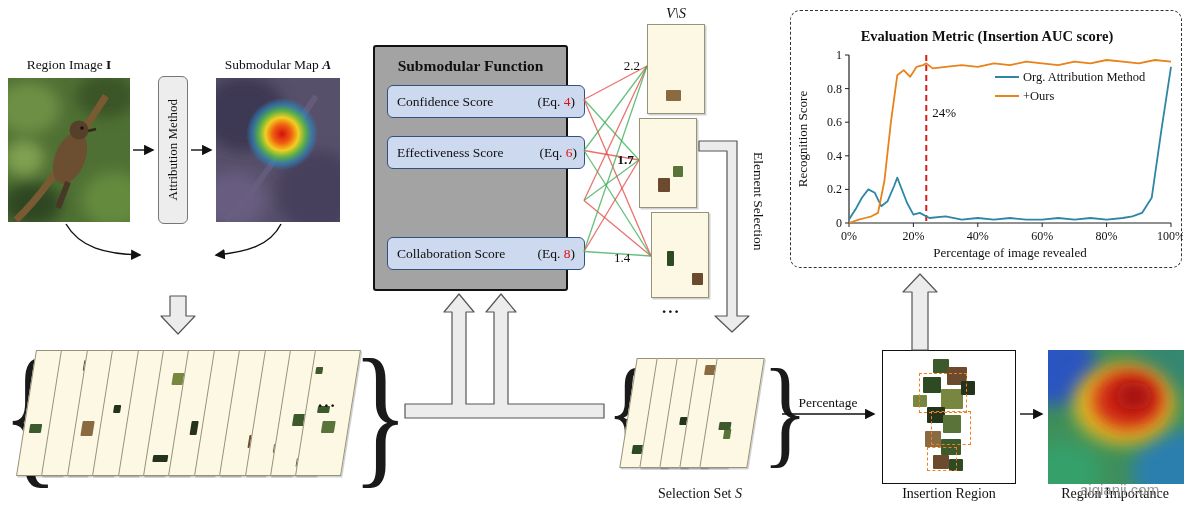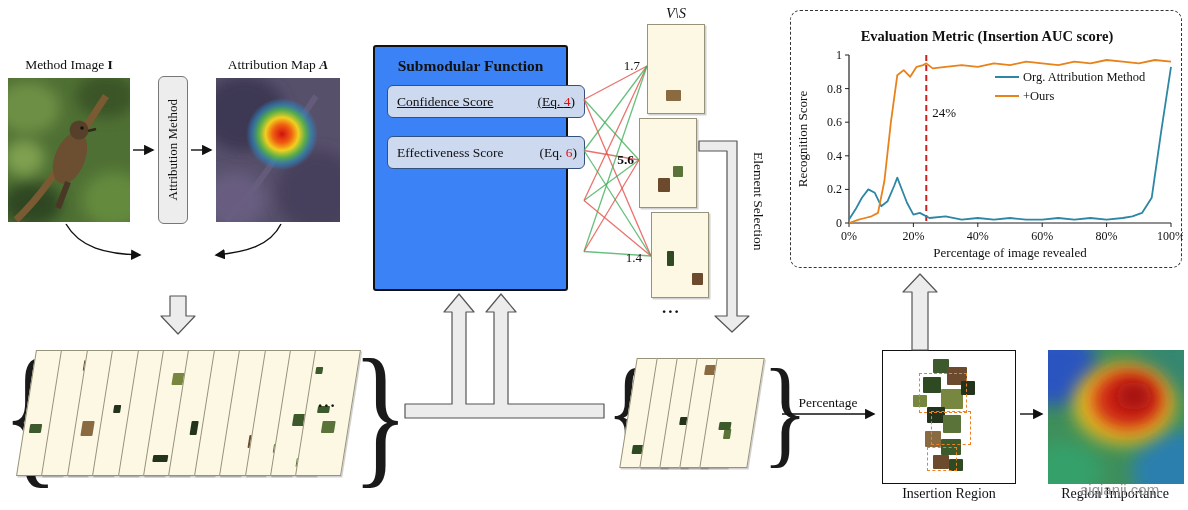--- a/index.html
+++ b/index.html
@@ -19,21 +19,21 @@
     background:#ededed;border:1px solid #777;border-radius:6px;
     display:flex;align-items:center;justify-content:center;}
   .vert-up{writing-mode:vertical-rl;transform:rotate(180deg);font-size:13px;white-space:nowrap;}
   .vert-down{writing-mode:vertical-rl;font-size:13px;white-space:nowrap;}
 
   #element-division{position:absolute;left:103px;top:256px;width:150px;height:31px;
     background:#d8ecf4;border:1px solid #444;border-radius:8px;
     display:flex;align-items:center;justify-content:center;font-size:13.5px;}
 
   #submodular-box{position:absolute;left:373px;top:45px;width:195px;height:246px;
-    background:#3b82f6;border:2px solid #111;border-radius:3px;}
+    background:#a3a3a3;border:2px solid #111;border-radius:3px;}
   #submodular-title{position:absolute;left:0;top:10px;width:100%;text-align:center;
     font-size:15.5px;font-weight:bold;}
   .score-box{position:absolute;left:12px;width:198px;height:33px;background:#ccd9ee;
     border:1.4px solid #33517e;border-radius:6px;display:flex;align-items:center;
     justify-content:space-between;padding:0 9px;font-size:13.5px;white-space:nowrap;}
   .eq-num{color:var(--eq-red);}
 
   .frame{position:absolute;background:var(--frame-fill);border:1px solid #97927a;
     box-shadow:1.5px 1.5px 0 rgba(0,0,0,0.18);}
   .patch{position:absolute;border-radius:1px;}
@@ -61,21 +61,21 @@
 
   #watermark{position:absolute;left:1080px;top:481px;font-family:"Liberation Sans",sans-serif;
     font-size:15px;color:#949494;z-index:50;}
 </style>
 </head>
 <body>
 
 <div id="canvas">
 
   <div class="lbl" style="left:8px;top:57px;width:122px;">
-    <span>Method Image </span><b>I</b>
+    <span>Region Image </span><b>I</b>
   </div>
 
   <div class="img-box" style="left:8px;top:78px;width:122px;height:144px;">
     <svg viewBox="0 0 122 144" preserveAspectRatio="none">
       <defs>
           <filter id="b1" x="-50%" y="-50%" width="200%" height="200%">
             <feGaussianBlur stdDeviation="7"></feGaussianBlur>
           </filter>
         </defs>
       <rect width="122" height="144" fill="#4f7034"></rect>
@@ -91,21 +91,21 @@
       <path d="M80,53 L88,51" stroke="#33271a" stroke-width="2.4"></path>
       <path d="M60,104 L50,130" stroke="#4a3826" stroke-width="6"></path>
     </svg>
   </div>
 
   <div id="attr-method-box">
     <span class="vert-up">Attribution Method</span>
   </div>
 
   <div class="lbl" style="left:205px;top:57px;width:146px;">
-    <span>Attribution Map </span><i style="font-weight:bold;">A</i>
+    <span>Submodular Map </span><i style="font-weight:bold;">A</i>
   </div>
 
   <div class="img-box" style="left:216px;top:78px;width:124px;height:144px;">
     <svg viewBox="0 0 124 144" preserveAspectRatio="none">
       <defs>
         <filter id="b2" x="-50%" y="-50%" width="200%" height="200%">
             <feGaussianBlur stdDeviation="7"></feGaussianBlur>
           </filter>
         <radialGradient id="heatG">
           <stop offset="0%" stop-color="#d01010"></stop>
@@ -174,47 +174,51 @@
         <div class="patch" style="width: 13.5185px; height: 11.6212px; left: 17.8779px; top: 70.4207px; background: rgb(89, 115, 57);"></div>
         <div class="patch" style="width: 11.6727px; height: 7.14034px; left: 11.4667px; top: 54.7066px; background: rgb(60, 90, 43);"></div>
         <div class="patch" style="width: 7.14034px; height: 6.37121px; left: 3.11716px; top: 16.1869px; background: rgb(60, 90, 43);"></div>
       </div>
     </div>
   <div class="ellipsis" style="left:318px;top:392px;">...</div>
   <div class="brace" style="left:352px;top:338px;font-size:118px;transform:scaleY(1.32);">}</div>
 
   <div id="submodular-box">
     <div id="submodular-title">Submodular Function</div>
-    <div class="score-box" style="top:38px;text-decoration:underline;">
+    <div class="score-box" style="top:38px;">
       <span>Confidence Score</span>
       <span><span>(Eq. </span><span class="eq-num">4</span><span>)</span></span>
     </div>
     <div class="score-box" style="top:89px;gap:36px;">
       <span>Effectiveness Score</span>
       <span><span>(Eq. </span><span class="eq-num">6</span><span>)</span></span>
+    </div>
+    <div class="score-box" style="top:190px;">
+      <span>Collaboration Score</span>
+      <span><span>(Eq. </span><span class="eq-num">8</span><span>)</span></span>
     </div>
   </div>
 
   <div id="vs-label">V\S</div>
   <div id="vs-stack" class="abs" style="left:0;top:0;width:1188px;height:510px;pointer-events:none;">
       <div class="frame" style="left: 647px; top: 24px; width: 58px; height: 90px; z-index: 0;">
         <div class="patch" style="width: 14.9545px; height: 10.6267px; left: 17.8382px; top: 65.0904px; background: rgb(138, 106, 64);"></div>
       </div>
       <div class="frame" style="left: 639px; top: 118px; width: 58px; height: 90px; z-index: 1;">
         <div class="patch" style="width: 10.3974px; height: 10.7509px; left: 32.6731px; top: 47.4925px; background: rgb(89, 115, 57);"></div>
         <div class="patch" style="width: 11.5721px; height: 13.5233px; left: 18.1492px; top: 59.3383px; background: rgb(107, 74, 46);"></div>
       </div>
       <div class="frame" style="left: 651px; top: 212px; width: 58px; height: 86px; z-index: 2;">
         <div class="patch" style="width: 7.34725px; height: 14.3679px; left: 14.7182px; top: 38.4761px; background: rgb(46, 74, 34);"></div>
         <div class="patch" style="width: 10.9541px; height: 11.7647px; left: 40.0507px; top: 59.9664px; background: rgb(107, 74, 46);"></div>
       </div>
     </div>
-  <div class="vs-value" style="left:600px;top:58px;">1.7</div>
-  <div class="vs-value vs-bold" style="left:594px;top:152px;">5.6</div>
-  <div class="vs-value" style="left:602px;top:250px;">1.4</div>
+  <div class="vs-value" style="left:600px;top:58px;">2.2</div>
+  <div class="vs-value vs-bold" style="left:594px;top:152px;">1.7</div>
+  <div class="vs-value" style="left:602px;top:250px;text-align:center;">1.4</div>
   <div class="ellipsis" style="left:662px;top:298px;">...</div>
 
   <div class="abs vert-down" style="left:750px;top:152px;height:170px;font-size:13.5px;">Element Selection</div>
 
   <div class="brace" style="left:606px;top:352px;font-size:96px;transform:scaleY(1.25);">{</div>
   <div id="selection-stack" class="abs" style="left:0;top:0;width:1188px;height:510px;pointer-events:none;">
       <div class="frame" style="left: 628px; top: 358px; width: 48px; height: 110px; z-index: 0; transform: skewX(-9deg);">
         <div class="patch" style="width: 8.98685px; height: 6.53544px; left: 28.1698px; top: 86.0248px; background: rgb(119, 135, 63);"></div>
         <div class="patch" style="width: 13.8148px; height: 8.50884px; left: 9.32275px; top: 86.3748px; background: rgb(46, 74, 34);"></div>
       </div>
@@ -229,20 +233,23 @@
       <div class="frame" style="left: 688px; top: 358px; width: 48px; height: 110px; z-index: 3; transform: skewX(-9deg);">
         <div class="patch" style="width: 10.5286px; height: 7.72397px; left: 31.2733px; top: 85.7119px; background: rgb(107, 74, 46);"></div>
         <div class="patch" style="width: 13.8842px; height: 9.82835px; left: 9.4649px; top: 6.15912px; background: rgb(138, 106, 64);"></div>
       </div>
       <div class="frame" style="left: 708px; top: 358px; width: 48px; height: 110px; z-index: 4; transform: skewX(-9deg);">
         <div class="patch" style="width: 6.76935px; height: 10.5891px; left: 18.1958px; top: 69.6096px; background: rgb(89, 115, 57);"></div>
         <div class="patch" style="width: 12.5311px; height: 8.15777px; left: 11.5936px; top: 62.9196px; background: rgb(60, 90, 43);"></div>
       </div>
     </div>
   <div class="brace" style="left:762px;top:352px;font-size:96px;transform:scaleY(1.25);">}</div>
+  <div class="lbl" style="left:618px;top:486px;width:164px;font-size:14px;">
+    <span>Selection Set </span><i>S</i>
+  </div>
 
   <div class="lbl" style="left:778px;top:395px;width:100px;">Percentage</div>
 
   <div id="searched-box">
       <div class="patch" style="left: 50px; top: 8px; width: 16px; height: 14px; background: rgb(60, 90, 43);"></div>
       <div class="patch" style="left: 64px; top: 16px; width: 20px; height: 18px; background: rgb(107, 74, 46);"></div>
       <div class="patch" style="left: 40px; top: 26px; width: 18px; height: 16px; background: rgb(46, 74, 34);"></div>
       <div class="patch" style="left: 58px; top: 38px; width: 22px; height: 20px; background: rgb(119, 135, 63);"></div>
       <div class="patch" style="left: 44px; top: 56px; width: 18px; height: 16px; background: rgb(36, 51, 28);"></div>
       <div class="patch" style="left: 60px; top: 64px; width: 18px; height: 18px; background: rgb(89, 115, 57);"></div>

